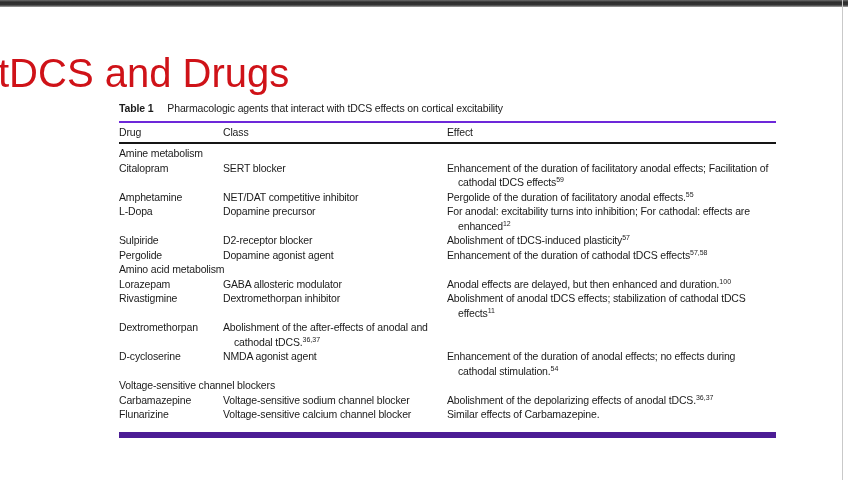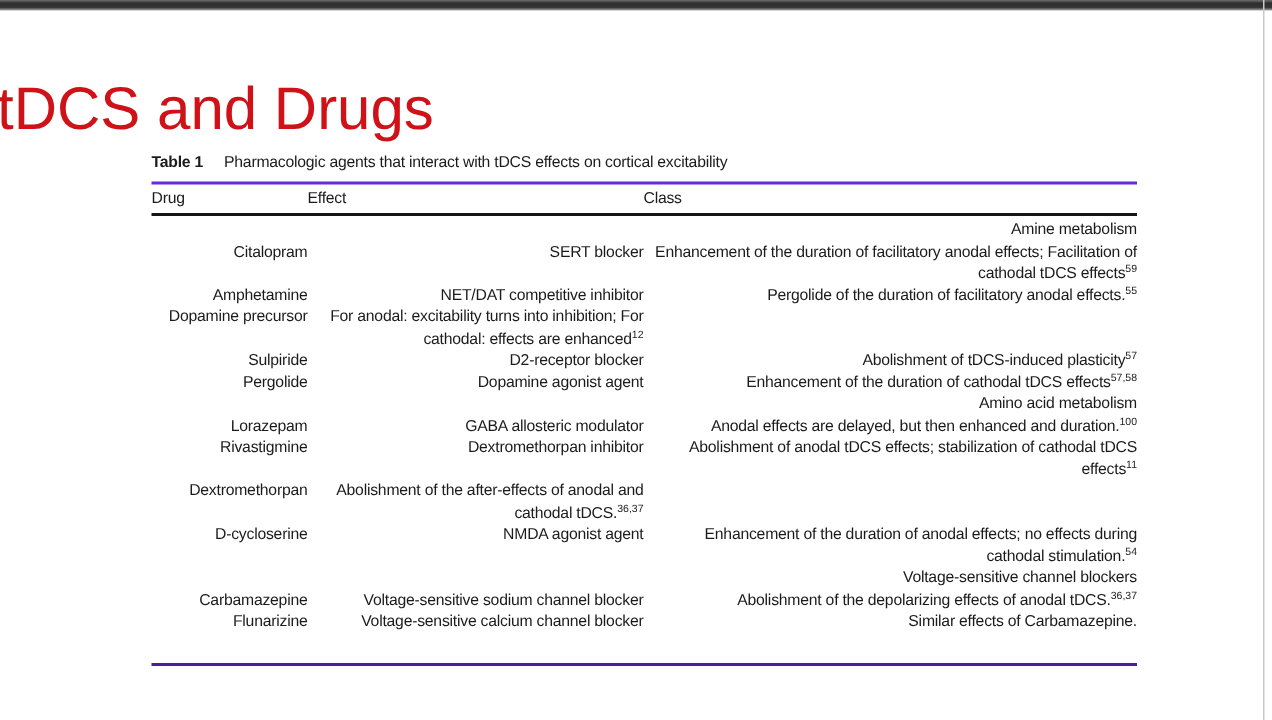--- a/index.html
+++ b/index.html
@@ -15,73 +15,74 @@
   .right-vline{
     position:absolute;top:0;left:842px;width:1px;height:480px;
     background:#c9c9c9;
   }
   .slide-title{
     position:absolute;left:-2px;top:22px;
     font-size:40px;line-height:48px;font-weight:400;
     letter-spacing:0px;color:#cf1218;white-space:nowrap;
   }
   .tbl{
-    position:absolute;left:101px;top:102px;width:657px;
+    position:absolute;left:119px;top:102px;width:657px;
     color:#1b1b1b;font-size:10.5px;letter-spacing:-0.15px;
   }
   .tbl-caption{
     line-height:13px;margin-bottom:6px;white-space:nowrap;
   }
   .tbl-caption .cap-label{font-weight:bold;margin-right:14px;}
   .tbl-header{
     display:grid;grid-template-columns:104px 224px 329px;
     border-top:2px solid #6d28d9;border-bottom:2px solid #151515;
     padding:3px 0 4px 0;line-height:12px;
   }
-  .tbl-body{border-bottom:2px solid #4c1d95;padding:2px 0 20px 0;text-align:right;}
+  .tbl-body{border-bottom:6px solid #4c1d95;padding:2px 0 10px 0;}
   .row{display:grid;grid-template-columns:104px 224px 329px;line-height:14.5px;}
   .row .sec-label{grid-column:1 / -1;}
   .c-effect{padding-left:11px;text-indent:-11px;}
   sup{font-size:7px;line-height:0;vertical-align:4px;letter-spacing:0;}
 </style>
 </head>
 <body>
 
 <div class="topbar"></div>
 <div class="right-vline"></div>
 
 <h1 class="slide-title" style="color: rgb(207, 18, 24);">tDCS and Drugs</h1>
 
 <div class="tbl">
   <div class="tbl-caption">
     <span class="cap-label">Table 1</span><span>Pharmacologic agents that interact with tDCS effects on cortical excitability</span>
   </div>
   <div class="tbl-header">
     <span>Drug</span>
+    <span>Class</span>
     <span>Effect</span>
-    <span>Class</span>
   </div>
   <div class="tbl-body" id="tbl-body">
   <div class="row section">
     <span class="sec-label">Amine metabolism</span>
   </div>
 
   <div class="row drug">
     <span class="c-drug">Citalopram</span>
     <span class="c-class">SERT blocker</span>
     <span class="c-effect"><span class="fx-text">Enhancement of the duration of facilitatory anodal effects; Facilitation of cathodal tDCS effects</span><sup class="fx-sup">59</sup></span>
   </div>
 
   <div class="row drug">
     <span class="c-drug">Amphetamine</span>
     <span class="c-class">NET/DAT competitive inhibitor</span>
     <span class="c-effect"><span class="fx-text">Pergolide of the duration of facilitatory anodal effects.</span><sup class="fx-sup">55</sup></span>
   </div>
 
   <div class="row drug">
+    <span class="c-drug">L-Dopa</span>
     <span class="c-class">Dopamine precursor</span>
     <span class="c-effect"><span class="fx-text">For anodal: excitability turns into inhibition; For cathodal: effects are enhanced</span><sup class="fx-sup">12</sup></span>
   </div>
 
   <div class="row drug">
     <span class="c-drug">Sulpiride</span>
     <span class="c-class">D2-receptor blocker</span>
     <span class="c-effect"><span class="fx-text">Abolishment of tDCS-induced plasticity</span><sup class="fx-sup">57</sup></span>
   </div>
 

